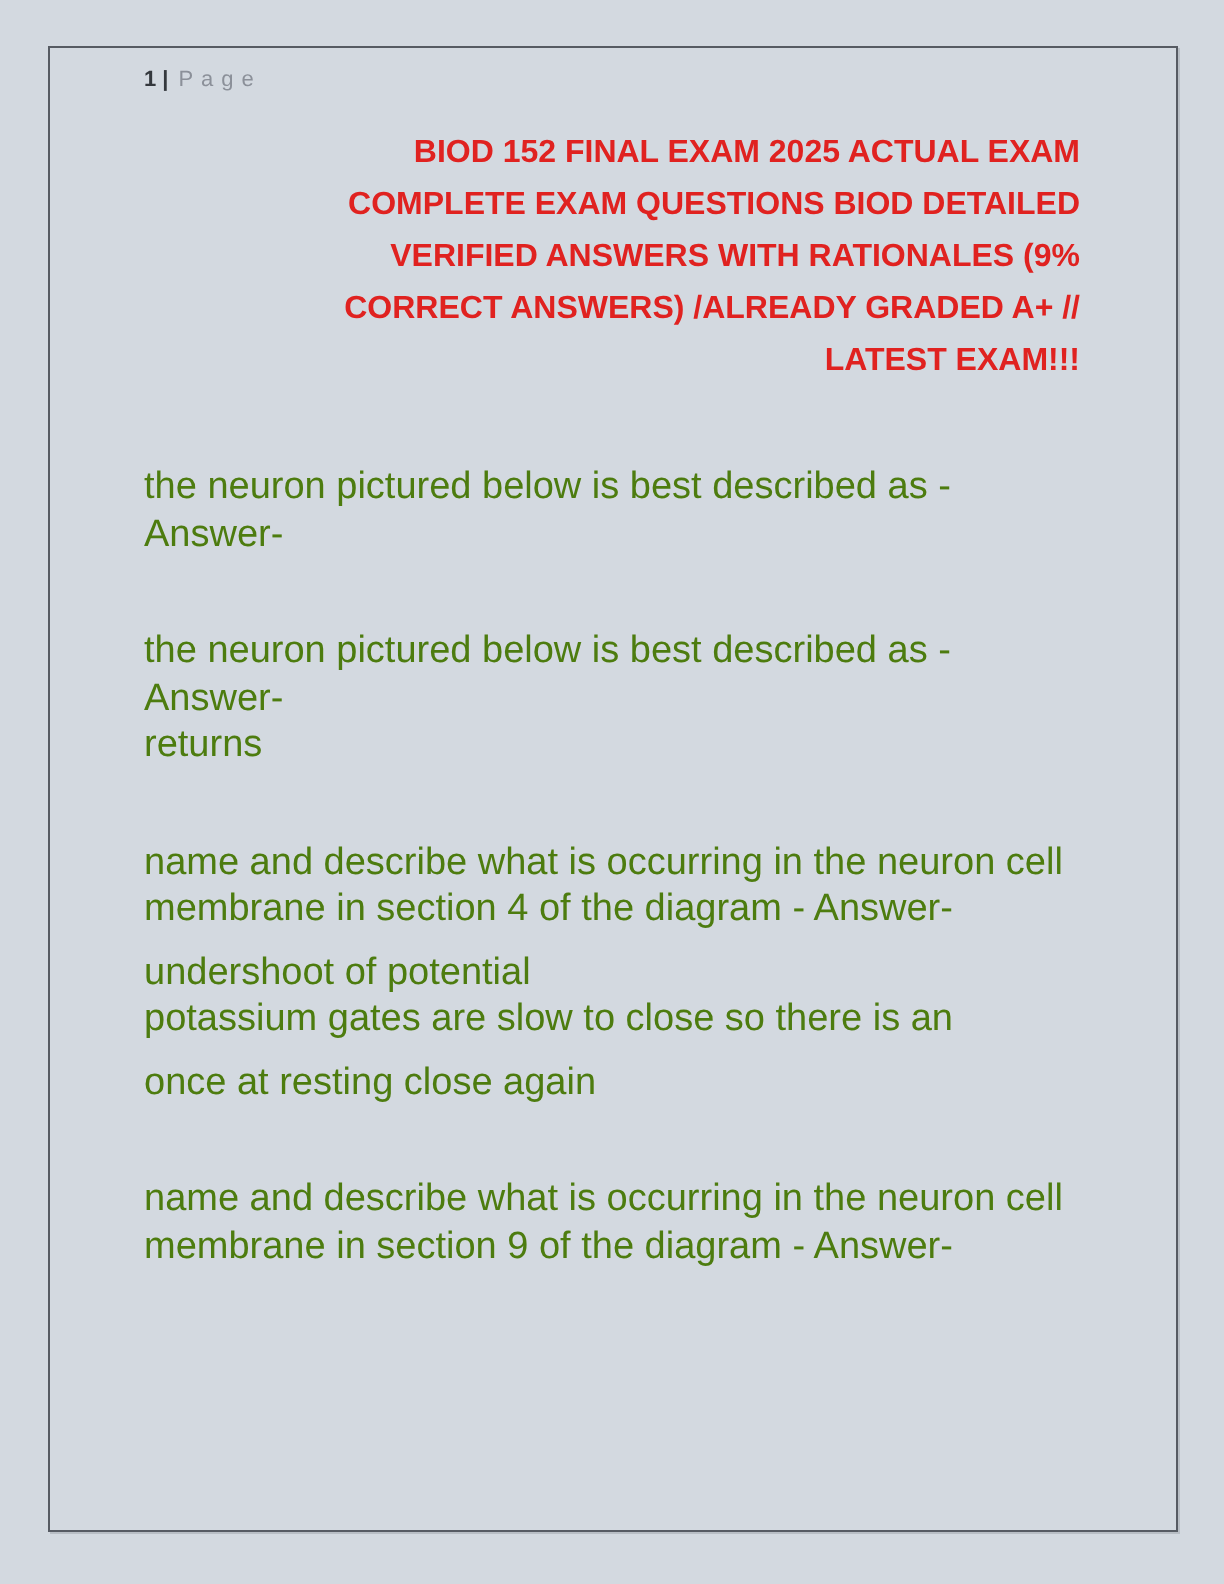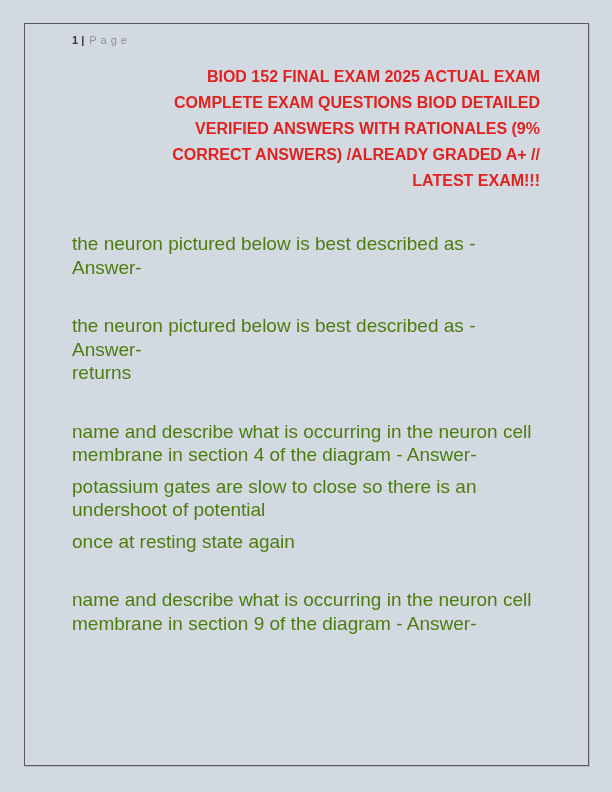--- a/index.html
+++ b/index.html
@@ -85,26 +85,26 @@
     <span class="line">the neuron pictured below is best described as - Answer-</span>
     <span class="line">returns</span>
   </p>
 
   <p class="para new-q">
     <span class="line">name and describe what is occurring in the neuron cell</span>
     <span class="line">membrane in section 4 of the diagram - Answer-</span>
   </p>
 
   <p class="para">
+    <span class="line">undershoot of potential</span>
     <span class="line">potassium gates are slow to close so there is an</span>
-    <span class="line">undershoot of potential</span>
   </p>
 
   <p class="para">
-    <span class="line">once at resting state again</span>
+    <span class="line">once at resting close again</span>
   </p>
 
   <p class="para new-q">
     <span class="line">name and describe what is occurring in the neuron cell</span>
     <span class="line">membrane in section 9 of the diagram - Answer-</span>
   </p>
 
 </div>
 
 </body></html>

